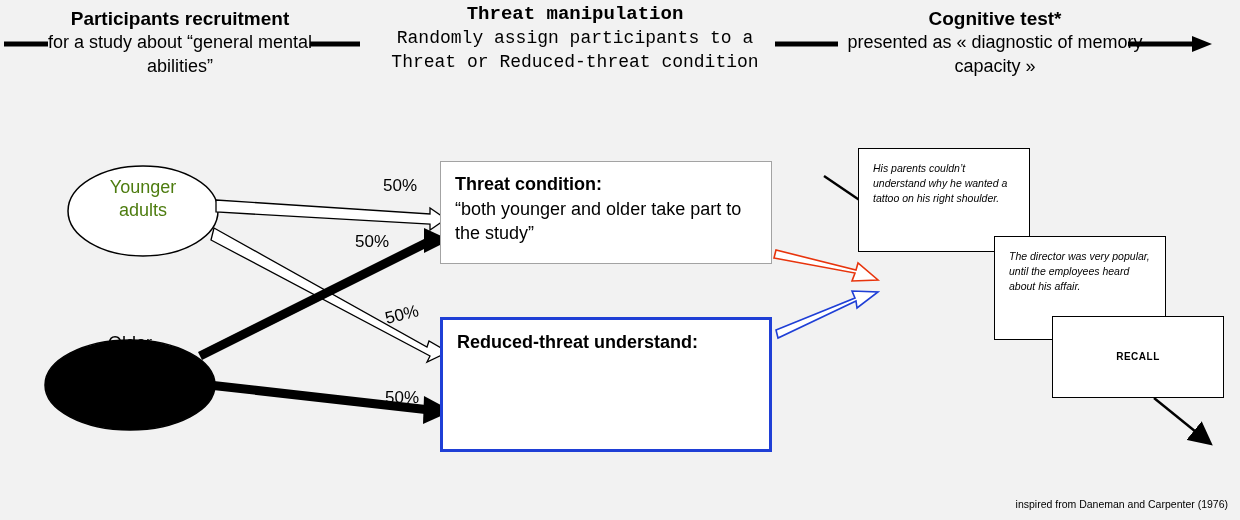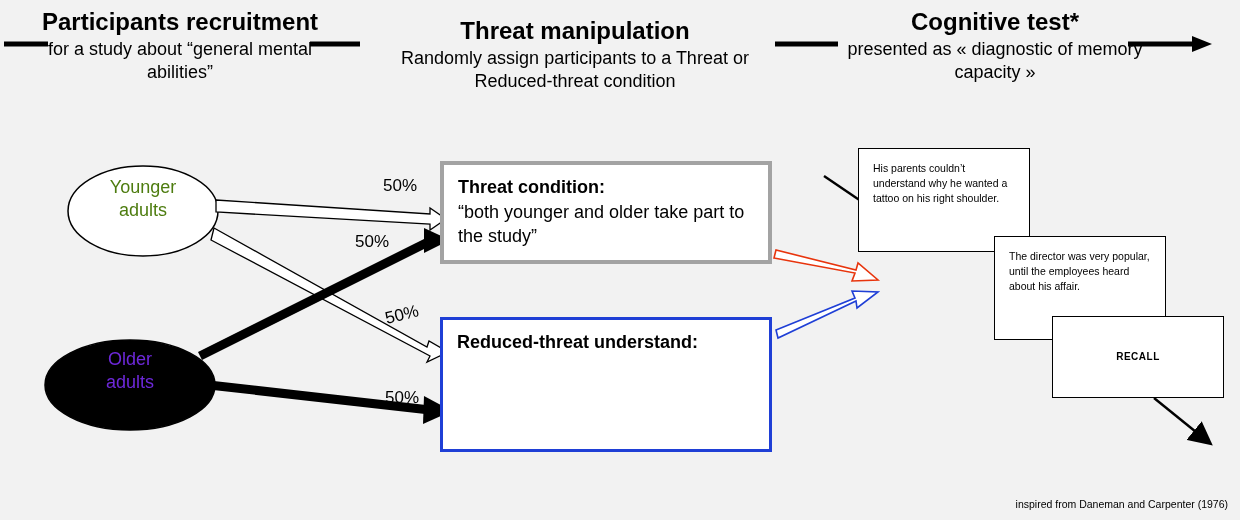--- a/index.html
+++ b/index.html
@@ -28,58 +28,58 @@
   }
 
   
   .header-block {
     position: absolute;
     text-align: center;
     line-height: 1.32;
   }
   .header-title {
     font-weight: bold;
-    font-size: 24px;
+    font-size: 19px;
     display: block;
     white-space: nowrap;
   }
   .header-sub {
     font-size: 18px;
     display: block;
   }
   #hdr1 { left: 30px;  top: 6px;  width: 300px; }
-  #hdr2 { left: 380px; top: 15px;  width: 390px; }
+  #hdr2 { left: 380px; top: 2px;  width: 390px; font-family: Liberation Mono, monospace; }
   #hdr3 { left: 845px; top: 6px;  width: 300px; }
 
   
   .ellipse-label {
     position: absolute;
     text-align: center;
     font-size: 18px;
     line-height: 1.28;
   }
   #younger-label {
     left: 68px; top: 176px; width: 150px; color: #4d7c0f;
   }
   #older-label {
-    left: 55px; top: 348px; width: 150px; color: #6d28d9;
+    left: 55px; top: 332px; width: 150px; color: #000000;
   }
 
   
   .cond-box {
     position: absolute;
     background: #ffffff;
     box-sizing: border-box;
     padding: 10px 14px 8px 14px;
     font-size: 18px;
     line-height: 1.37;
   }
   #threat-box {
     left: 440px; top: 161px; width: 332px; height: 103px;
-    border: 4px solid #a3a3a3;
+    border: 1px solid #a3a3a3;
   }
   #reduced-box {
     left: 440px; top: 317px; width: 332px; height: 135px;
     border: 3px solid #1f3fd6;
   }
   .cond-title { font-weight: bold; display: block; }
   .cond-text  { display: block; }
 
   
   .pct {
@@ -94,20 +94,21 @@
   #pct4 { left: 385px; top: 388px; }
 
   
   .card {
     position: absolute;
     background: #ffffff;
     border: 1.5px solid #000;
     box-sizing: border-box;
     padding: 12px 14px;
     font-size: 10.5px;
+    font-style: italic;
     line-height: 1.45;
   }
   #card1 { left: 858px; top: 148px; width: 172px; height: 104px; }
   #card2 { left: 955px; top: 236px; width: 172px; height: 104px; margin-left: 39px; }
   #card3 {
     left: 1052px; top: 316px; width: 172px; height: 82px;
     font-style: normal; font-weight: bold; font-size: 10px;
     display: flex; align-items: center; justify-content: center;
     letter-spacing: .5px;
   }

